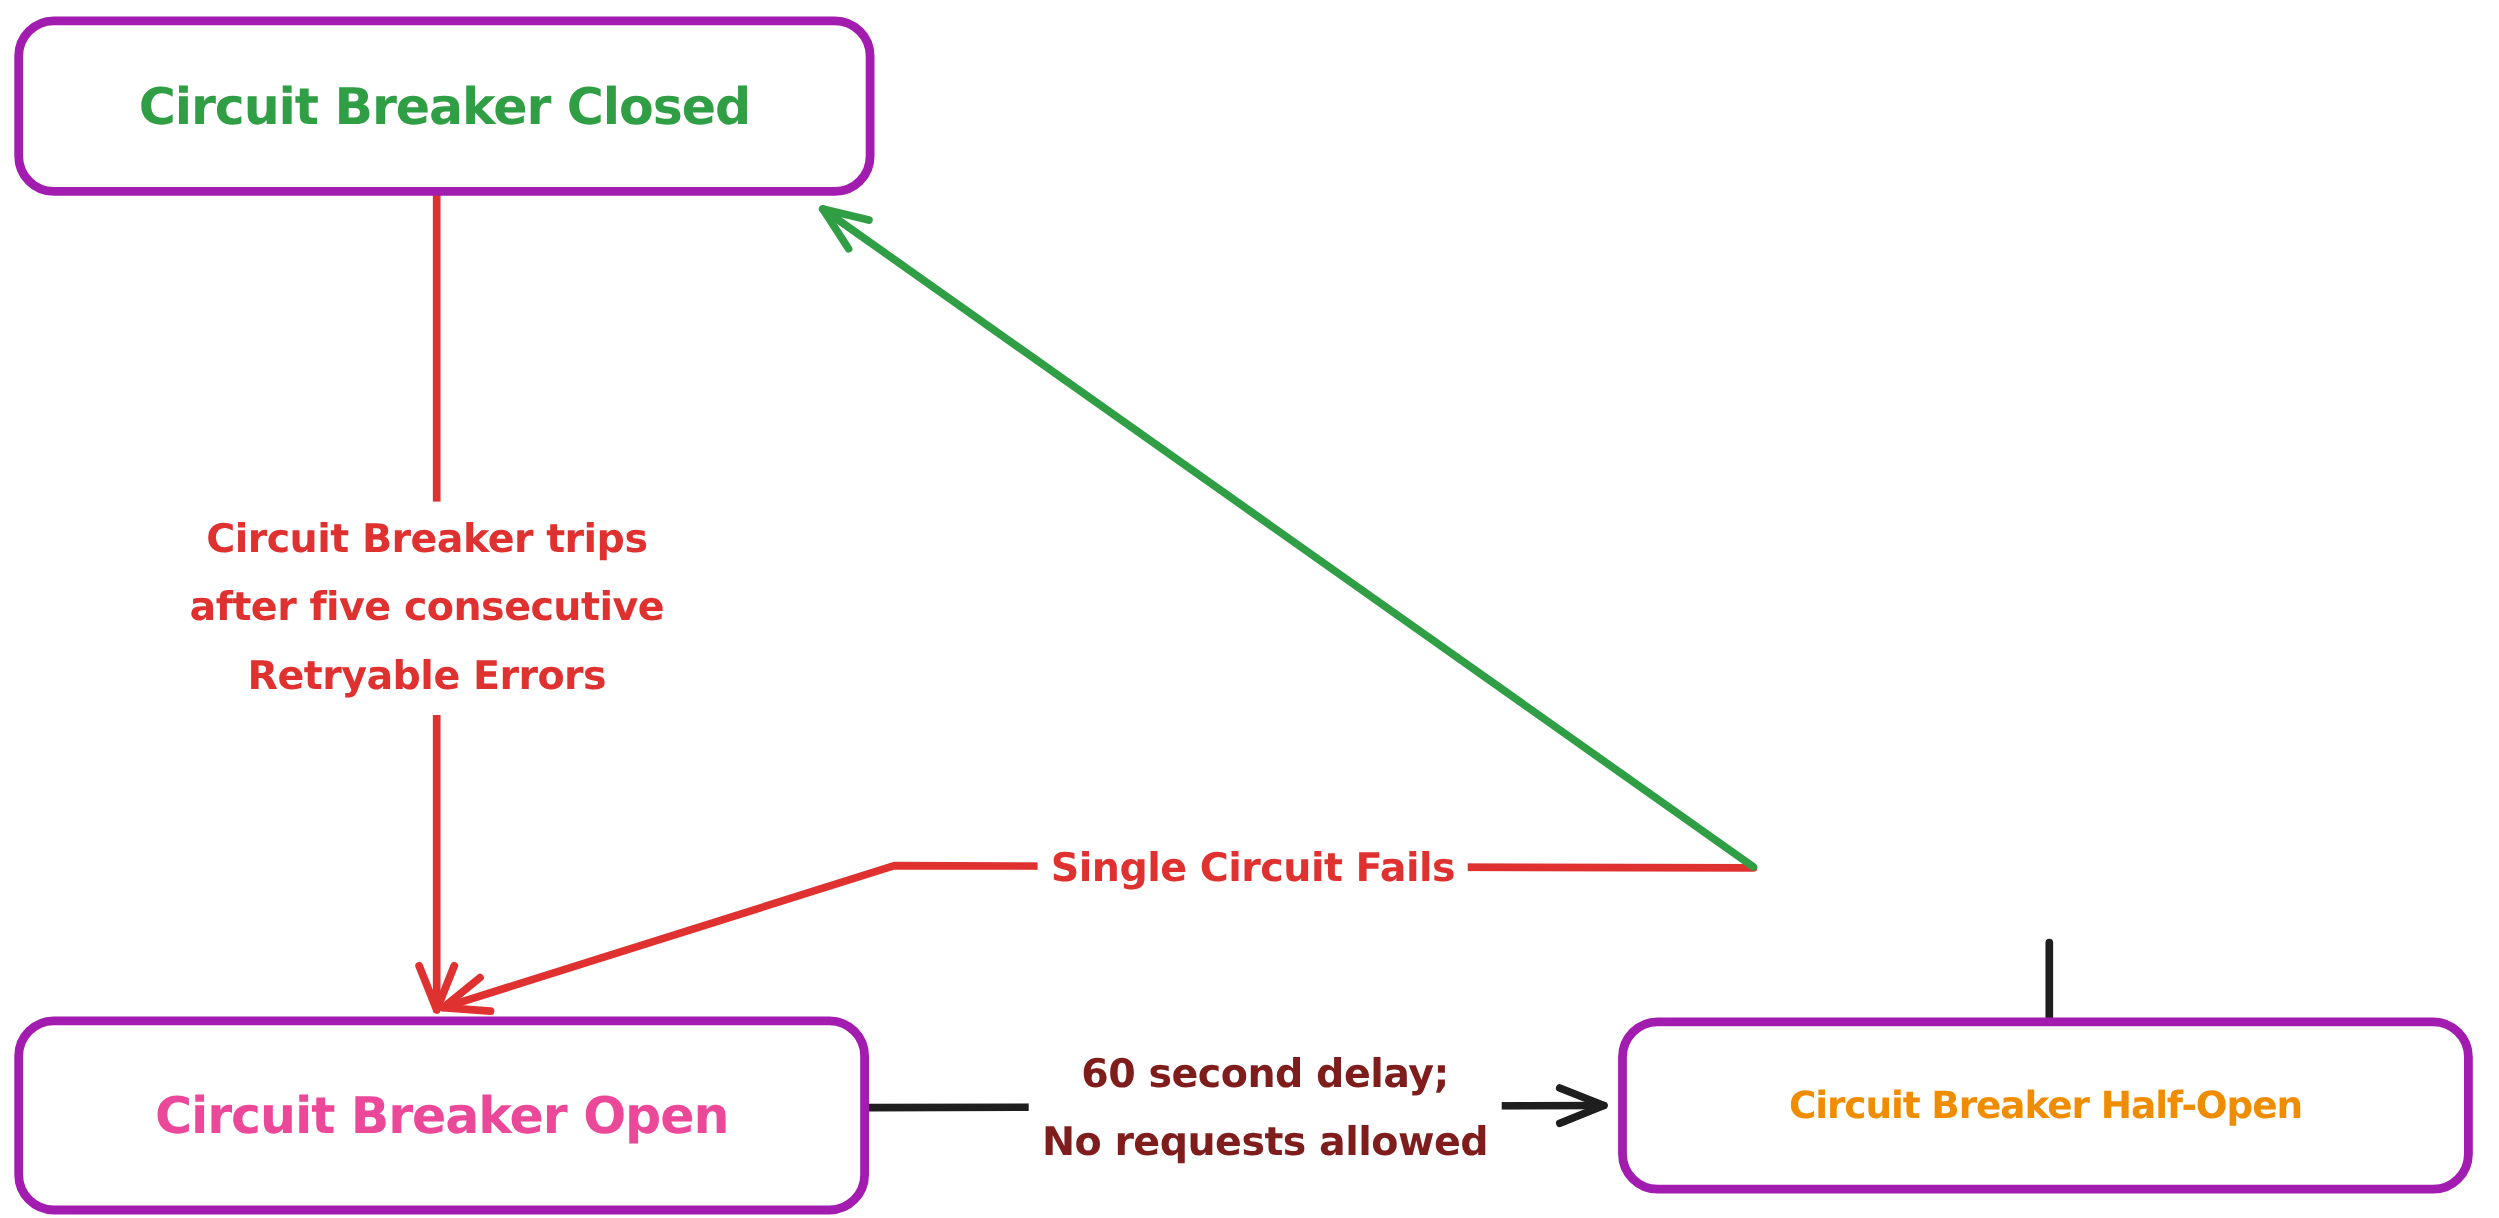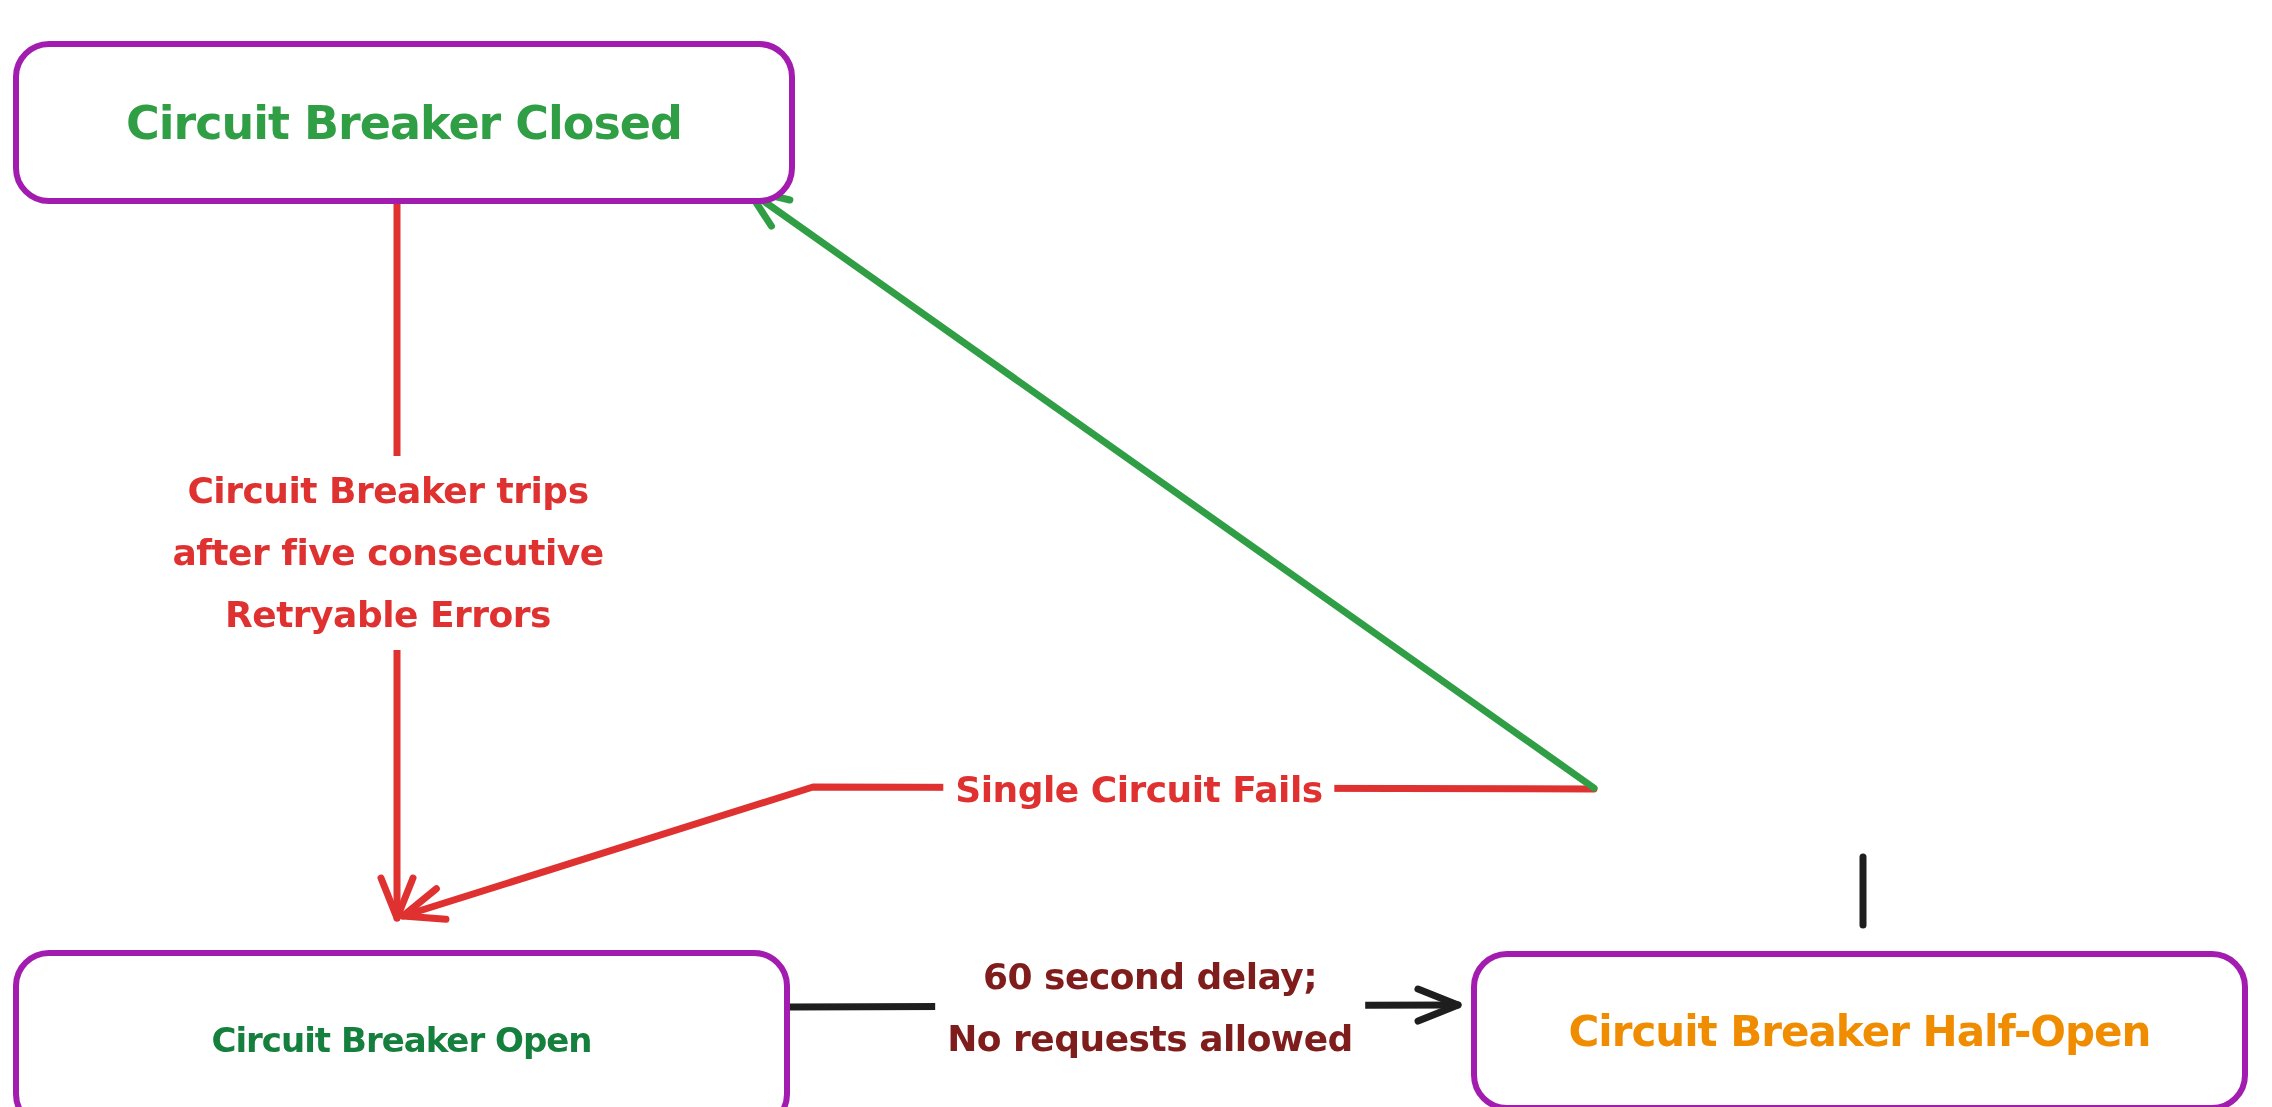--- a/index.html
+++ b/index.html
@@ -16,34 +16,33 @@
     overflow: hidden;
   }
   .wires {
     position: absolute;
     left: 0; top: 0;
     width: 2272px; height: 1107px;
   }
   .node {
     position: absolute;
     box-sizing: border-box;
-    border: 6px solid #a21caf;
+    border: 8px solid #a21caf;
     border-radius: 36px;
     background: #ffffff;
     display: flex;
     align-items: center;
     justify-content: center;
     text-align: center;
     font-weight: bold;
     letter-spacing: -1px;
-    margin-top: 26px;
   }
   .node-closed   { left: 13px;   top: 15px;  width: 782px; height: 163px; color: #2f9e44; font-size: 46px; }
-  .node-open     { left: 13px;   top: 924px; width: 777px; height: 180px; color: #15803d; font-size: 34px; }
-  .node-halfopen { left: 1471px; top: 925px; width: 777px; height: 160px; color: #f08c00; font-size: 42px; }
+  .node-open     { left: 13px;   top: 924px; width: 777px; height: 180px; color: #ec4899; font-size: 46px; }
+  .node-halfopen { left: 1471px; top: 925px; width: 777px; height: 160px; color: #f08c00; font-size: 34px; }
   .node-allows   { left: 1594px; top: 727px; width: 546px; height: 130px; color: #f08c00; font-size: 34px;
                    border-color: #f08c00; border-radius: 30px; }
   .edge-label {
     position: absolute;
     transform: translate(-50%, -50%);
     background: #ffffff;
     padding: 4px 12px;
     text-align: center;
     white-space: pre-line;
     font-weight: bold;

